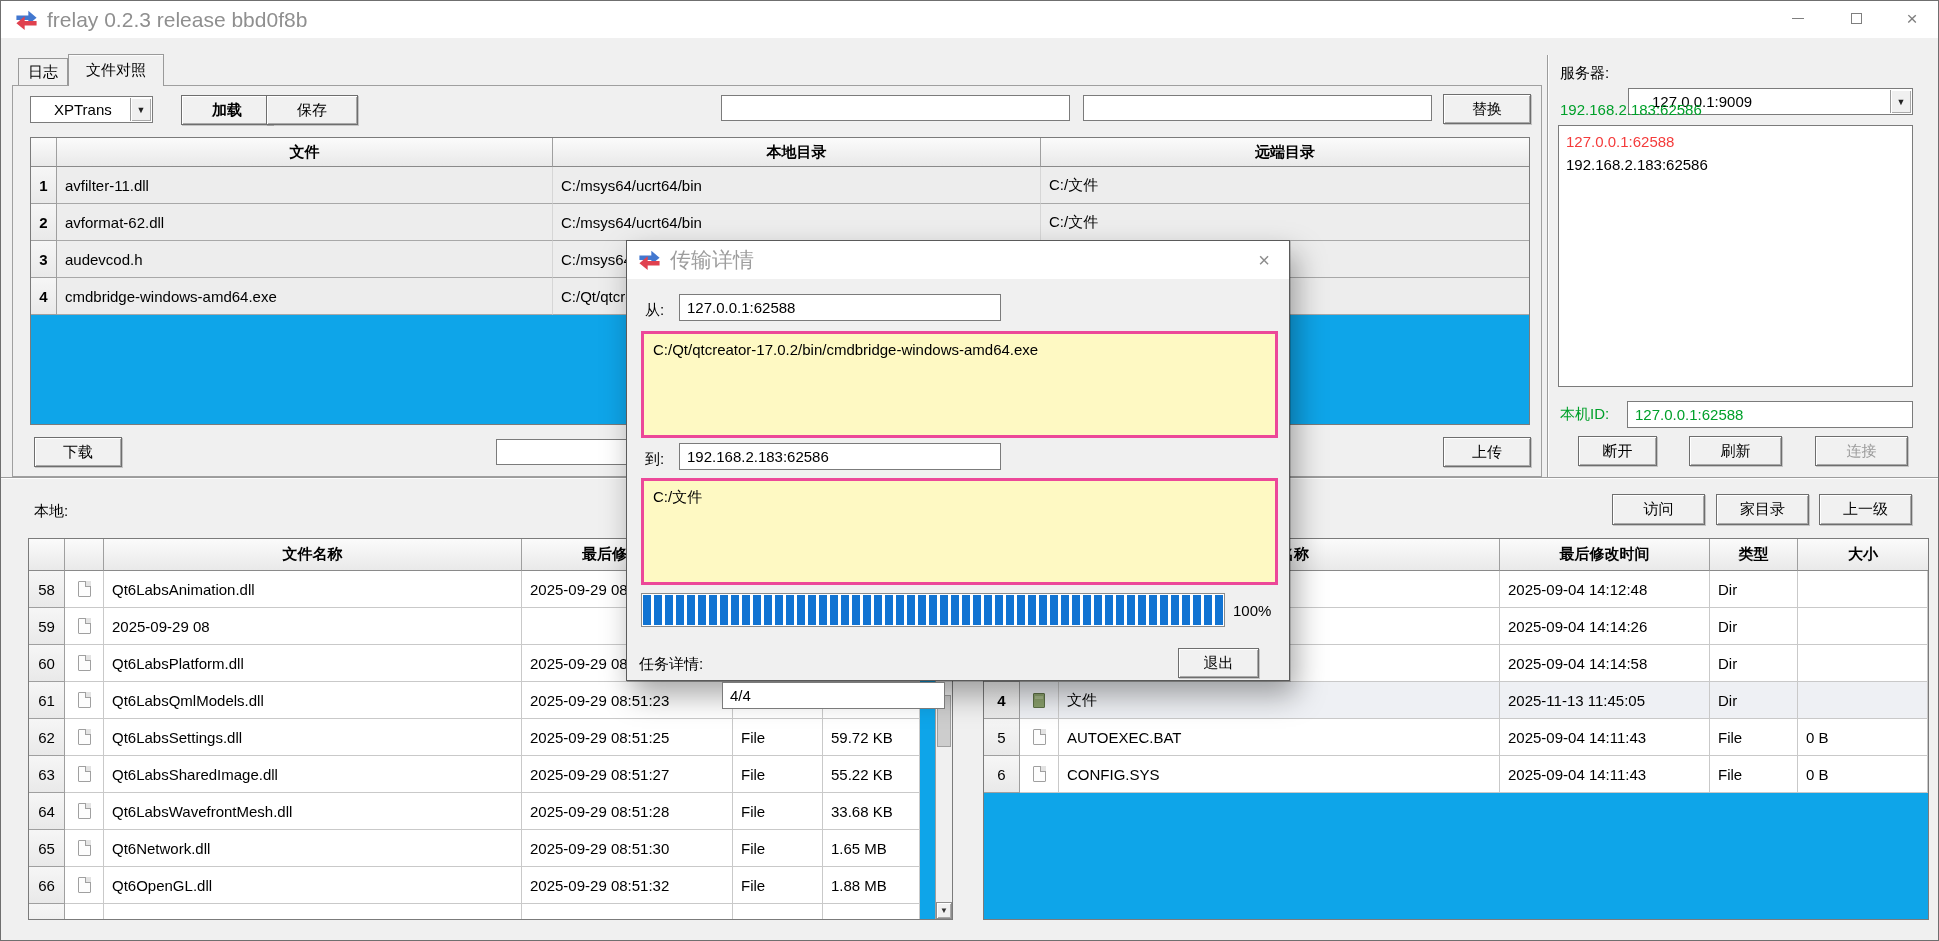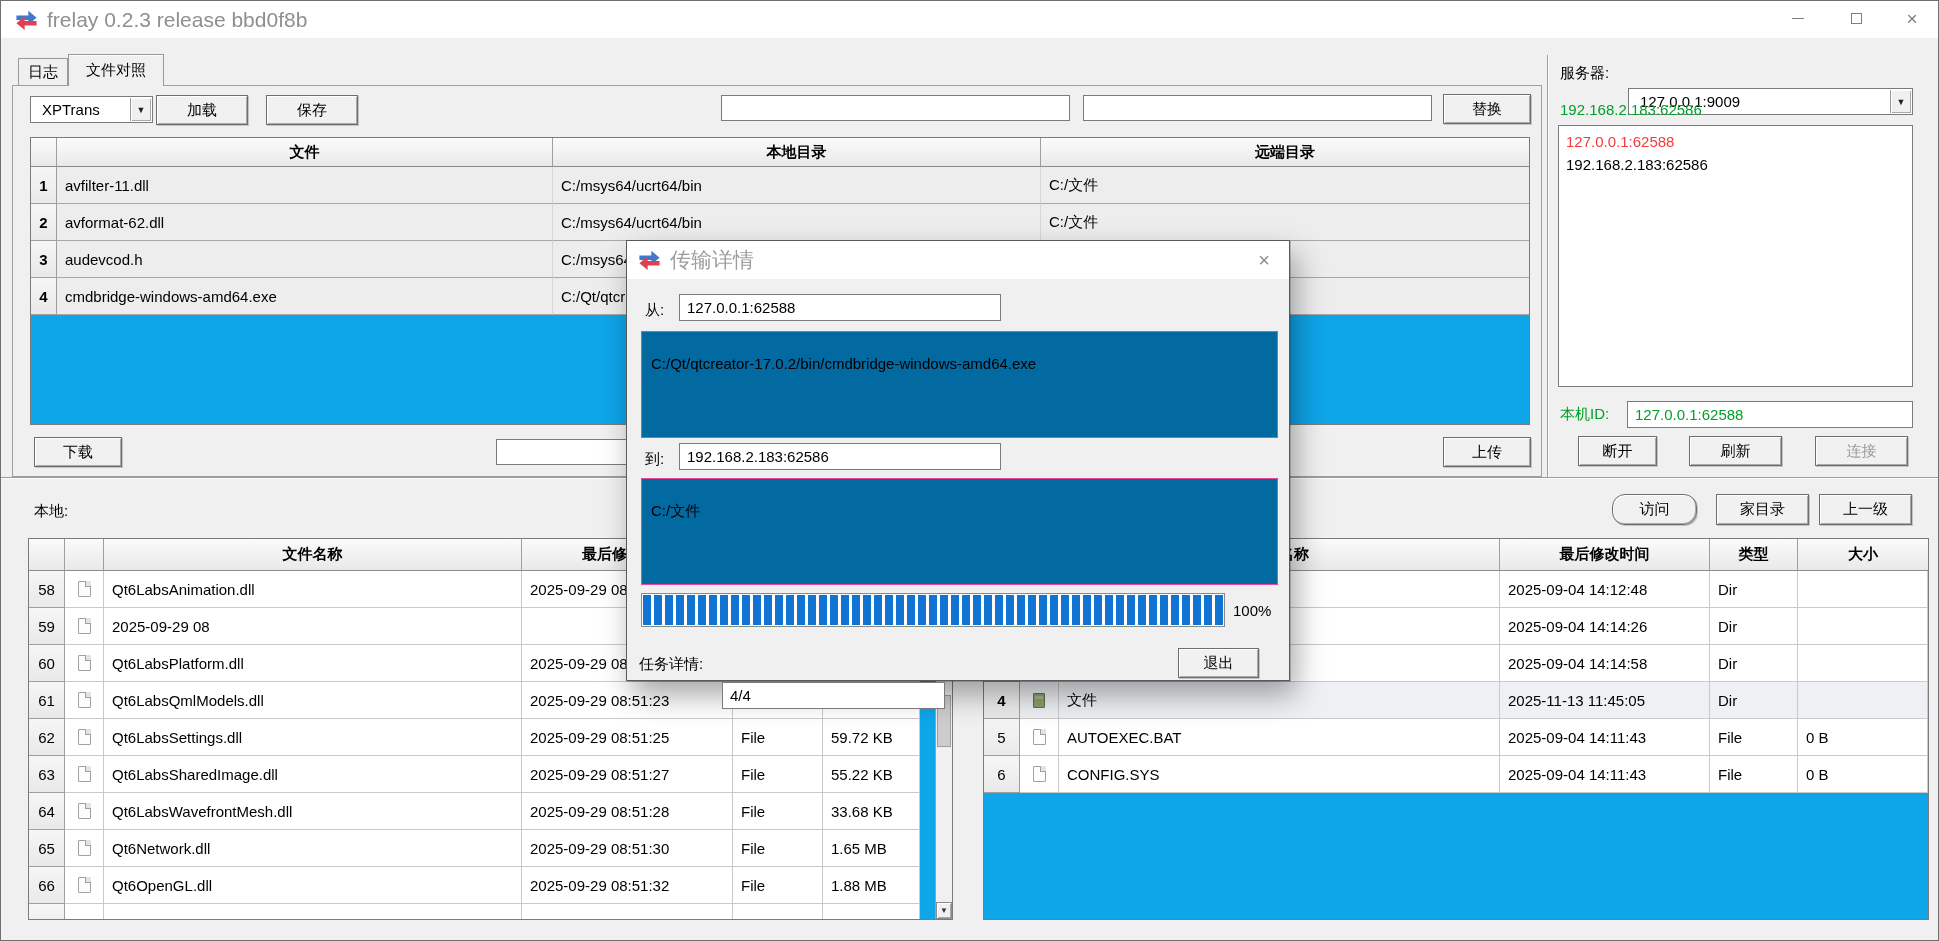--- a/index.html
+++ b/index.html
@@ -25,21 +25,21 @@
   .btn {
     background:#f1f1f1; border:1px solid #6e6e6e;
     box-shadow: inset 1px 1px 0 #ffffff, inset -1px -1px 0 #a9a9a9, 1px 1px 0 rgba(0,0,0,.18);
     display:flex; align-items:center; justify-content:center; font-size:15px; cursor:default;
   }
   .btn.disabled { color:#9b9b9b; }
   .field {
     background:#fff; border:1px solid #7b7b7b; display:flex; align-items:center;
     padding:0 7px; white-space:nowrap; overflow:hidden;
   }
-  .combo { background:#fff; border:1px solid #7b7b7b; display:flex; align-items:center; padding-left:11px; position:relative; white-space:nowrap; }
+  .combo { background:#fff; border:1px solid #7b7b7b; display:flex; align-items:center; padding-left:23px; position:relative; white-space:nowrap; }
   .combo .arrowbox {
     position:absolute; right:1px; top:1px; bottom:1px; width:21px; background:#f0f0f0;
     border-left:1px solid #9a9a9a; box-shadow: inset 1px 1px 0 #fff, inset -1px -1px 0 #a9a9a9;
     display:flex; align-items:center; justify-content:center; font-size:9px; color:#222;
   }
   .vline { position:absolute; width:1px; background:#9c9c9c; }
   .vline:after { content:""; position:absolute; left:1px; top:0; bottom:0; width:1px; background:#fdfdfd; }
   .hline { position:absolute; height:1px; background:#9c9c9c; }
   .hline:after { content:""; position:absolute; top:1px; left:0; right:0; height:1px; background:#fdfdfd; }
 
@@ -90,21 +90,21 @@
 
   
   .dialog {
     position:absolute; left:626px; top:240px; width:664px; height:441px; z-index:100;
     background:#f0f0f0; border:1px solid #5a5a5a;
     box-shadow: 1px 1px 0 rgba(0,0,0,.18), 6px 14px 28px rgba(0,0,0,.35);
   }
   .dlg-title { position:absolute; left:0; top:0; right:0; height:38px; background:#fff; display:flex; align-items:center; }
   .dlg-title .titletext { color:#9d9d9d; }
   .dlg-close { position:absolute; right:6px; top:0; width:38px; height:38px; display:flex; align-items:center; justify-content:center; color:#8c8c8c; font-size:20px; }
-  .textarea { position:absolute; background:#0369a1; border:1px solid #ec4899; padding:23px 9px; white-space:nowrap; overflow:hidden; }
+  .textarea { position:absolute; background:#fef9c3; border:3px solid #ec4899; padding:7px 9px; white-space:nowrap; overflow:hidden; }
   .progress {
     position:absolute; background:#fff; border:1px solid #8a8a8a; padding:1px;
   }
   .progress .fill { height:100%; width:100%;
     background:repeating-linear-gradient(to right,#1173d2 0 8px,#ffffff 8px 11px); }
 
   .green { color:#00a02a; }
   .red { color:#f43b3b; }
   .lbl { position:absolute; white-space:nowrap; }
 </style>
@@ -146,21 +146,21 @@
     </div>
 
   <div class="frame" style="left:12px; top:85px; width:1530px; height:392px;"></div>
   <div class="vline" style="left:1547px; top:55px; height:422px;"></div>
   <div class="hline" style="left:1px; top:477px; width:1937px;"></div>
 
   <div class="combo abs" style="left:30px; top:96px; width:123px; height:27px;">
     <span>XPTrans</span>
     <span class="arrowbox">▼</span>
   </div>
-  <div class="btn abs" style="left:156px; top:95px; width:92px; height:30px;">
+  <div class="btn abs" style="left:181px; top:95px; width:92px; height:30px;font-weight:bold;">
       <span>加载</span>
     </div>
   <div class="btn abs" style="left:266px; top:95px; width:92px; height:30px;">
       <span>保存</span>
     </div>
   <div class="field abs" style="left:721px; top:95px; width:349px; height:26px;">
       <span></span>
     </div>
   <div class="field abs" style="left:1083px; top:95px; width:349px; height:26px;">
       <span></span>
@@ -234,21 +234,21 @@
     </div>
   <div class="btn disabled abs" style="left:1815px; top:436px; width:93px; height:30px;">
       <span>连接</span>
     </div>
 
   <span class="lbl" style="left:34px; top:502px;">本地:</span>
   <div class="combo abs" style="left:86px; top:496px; width:1517px; height:28px;">
     <span>C:/Qt/qtcreator-17.0.2/bin</span>
     <span class="arrowbox" style="width:30px;">▼</span>
   </div>
-  <div class="btn abs" style="left:1612px; top:494px; width:85px; height:31px;border-radius:13px;">
+  <div class="btn abs" style="left:1612px; top:494px; width:93px; height:31px;">
       <span>访问</span>
     </div>
   <div class="btn abs" style="left:1716px; top:494px; width:93px; height:31px;">
       <span>家目录</span>
     </div>
   <div class="btn abs" style="left:1819px; top:494px; width:93px; height:31px;">
       <span>上一级</span>
     </div>
 
   <div class="tbl" style="left:28px; top:538px; width:925px; height:382px;">

